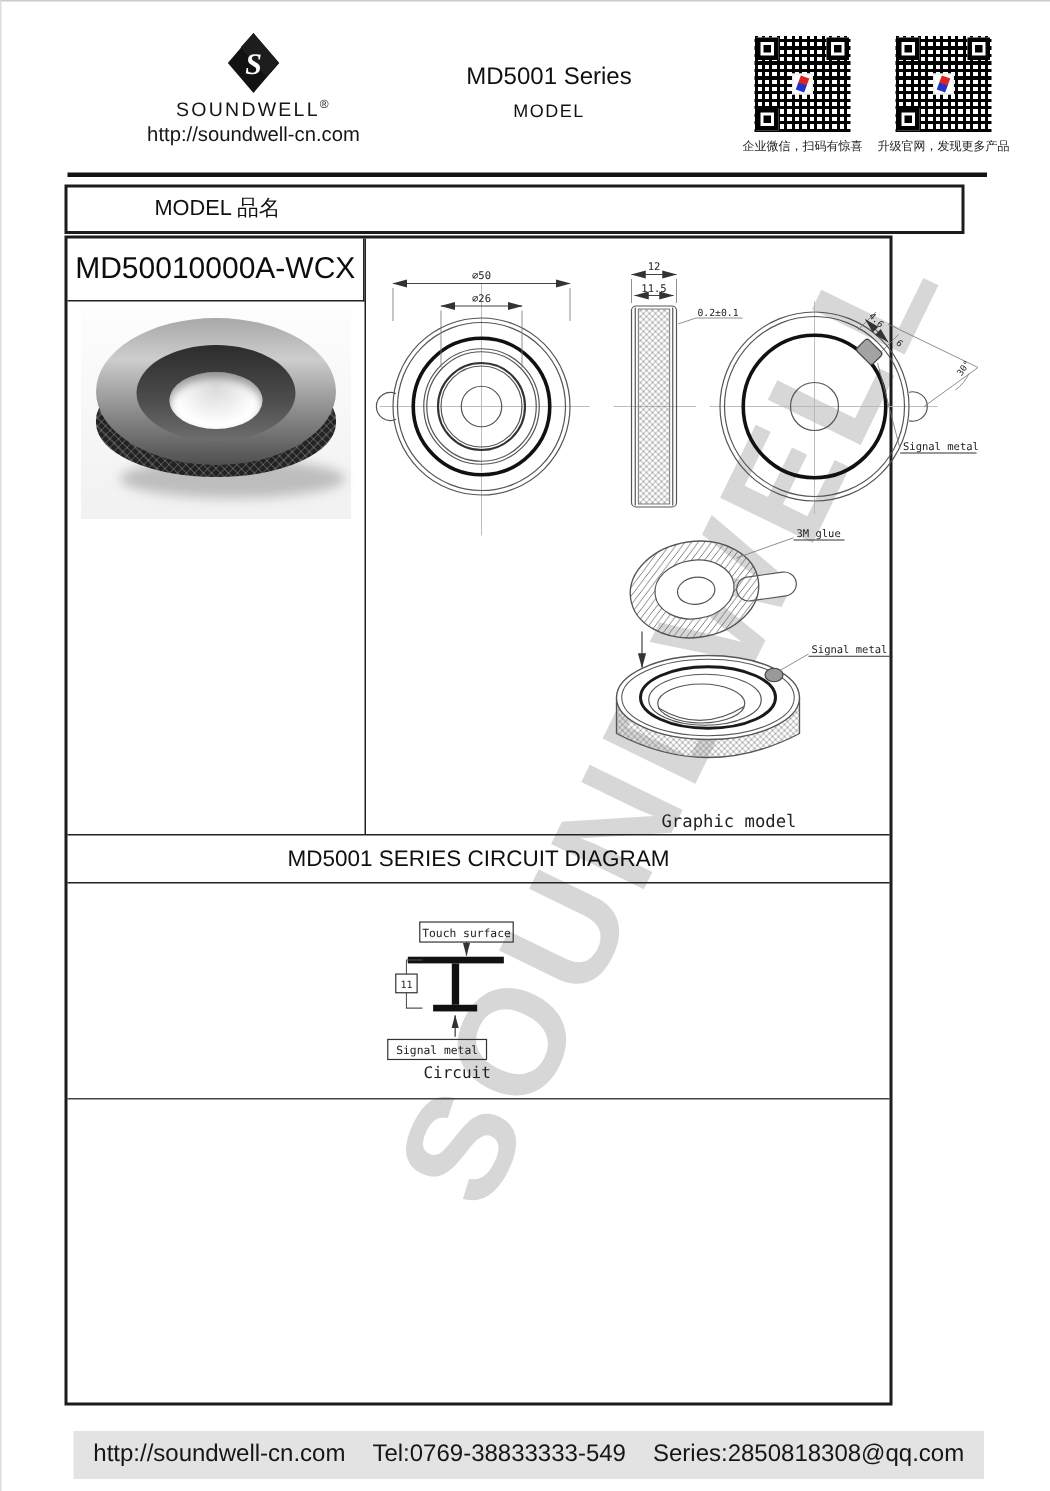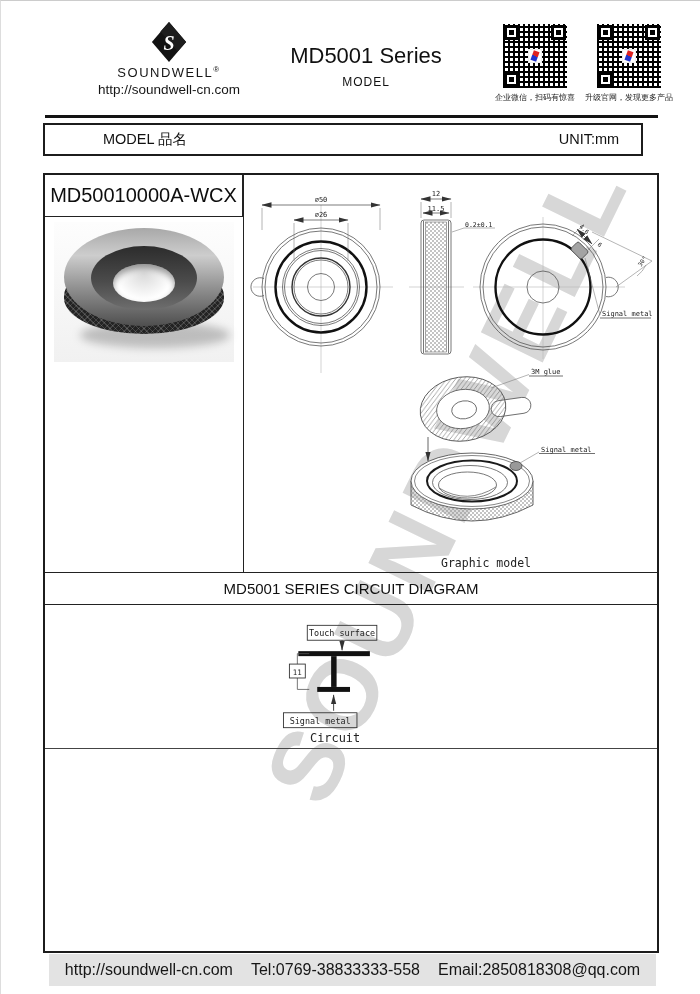--- a/index.html
+++ b/index.html
@@ -18,21 +18,21 @@
     color:#d7d7d7; white-space:nowrap; z-index:0; pointer-events:none;
   }
   
   .hdr { position:absolute; left:0; top:0; width:700px; height:115px; z-index:2; }
   .brand-block { position:absolute; left:88px; top:20px; width:160px; text-align:center; }
   .logo { display:block; margin:0 auto 2px auto; }
   .brand-line { font-size:13px; letter-spacing:1.5px; color:#161616; }
   .brand-line sup { font-size:8px; }
   .brand-url { font-size:13.5px; margin-top:2px; color:#161616; }
   .title-block { position:absolute; left:255px; top:42px; width:220px; text-align:center; }
-  .doc-title { font-size:22px; color:#101010; }
+  .doc-title { font-size:16px; color:#101010; }
   .doc-subtitle { font-size:12px; margin-top:6px; letter-spacing:1px; }
   .qr-block { position:absolute; left:488px; top:23px; width:212px; }
   .qr-item { position:absolute; top:0; width:92px; text-align:center; }
   .qr-item.q1 { left:0; } .qr-item.q2 { left:94px;font-family:Liberation Serif, serif; }
   .qr { position:relative; width:64px; height:64px; margin:0 auto; background:#fff;
         background-image:
           repeating-linear-gradient(90deg,#000 0 2px, transparent 2px 5px),
           repeating-linear-gradient(0deg,#000 0 2px, #fff 2px 5px);
   }
   .qr i { position:absolute; display:block; }
@@ -45,21 +45,21 @@
   .qr-caption { margin-top:4px; font-size:8px; color:#222; letter-spacing:0; white-space:nowrap;text-align:center; }
   .header-rule { position:absolute; left:44px; top:114px; width:613px; height:3px; background:#131313; z-index:2; }
   
   .spec-header { position:absolute; left:42px; top:122px; width:600px; height:33px;
         border:2px solid #1c1c1c; z-index:2; font-size:14.5px; }
   .spec-header span { position:absolute; top:0; line-height:29px; text-align:center; }
   .col-model { left:0; width:200px; }
   .col-dims  { left:288px; width:210px; }
   .col-unit  { right:4px; width:96px; }
   
-  .main-table { position:absolute; left:42px; top:172px; width:616px; height:780px;
+  .main-table { position:absolute; left:42px; top:156px; width:552px; height:780px;
         border:2.5px solid #1c1c1c; z-index:2; background:transparent; }
   .model-cell { position:absolute; left:0; top:0; width:198px; height:42px;
         border-right:1.5px solid #222; border-bottom:1.5px solid #222;
         display:flex; align-items:center; justify-content:center;
         font-size:20px; letter-spacing:0; color:#0d0d0d; }
   .vline { position:absolute; left:198px; top:0; height:397px; width:0; border-left:1.5px solid #222; }
   
   .photo { position:absolute; left:9px; top:47px; width:180px; height:140px;
         background:linear-gradient(180deg,#fdfdfd,#f1f1f1); }
   .photo div { position:absolute; }
@@ -134,21 +134,20 @@
             <i class="qlogo"></i>
         </div>
         <div class="qr-caption">升级官网，发现更多产品</div>
       </div>
     </div>
   </div>
   <div class="header-rule"></div>
 
   <div class="spec-header">
     <span class="col-model">MODEL 品名</span>
-    <span class="col-unit">UNIT:mm</span>
   </div>
 
   <div class="main-table">
     <div class="model-cell">
       <span>MD50010000A-WCX</span>
     </div>
     <div class="vline"></div>
 
     <div class="photo">
       <div class="ph-shadow"></div>
@@ -277,17 +276,17 @@
       <line x1="290.5" y1="106" x2="290.5" y2="90" stroke="#333" stroke-width="0.9" marker-end="url(#arr)"></line>
       <rect x="240" y="108" width="74" height="15" fill="none" stroke="#333" stroke-width="0.9"></rect>
       <text class="dt" x="277" y="119" text-anchor="middle" font-size="8.5">Signal metal</text>
       <text class="dt" x="292" y="137" text-anchor="middle" font-size="12">Circuit</text>
     </svg>
     <div class="circuit-bottom"></div>
   </div>
 
   <div class="footer-bar">
     <span>http://soundwell-cn.com</span>
-    <span>Tel:0769-38833333-558</span>
-    <span>Email:2850818308@qq.com</span>
+    <span>Tel:0769-38833333-549</span>
+    <span>Series:2850818308@qq.com</span>
   </div>
 
 </div>
 
 </body></html>

